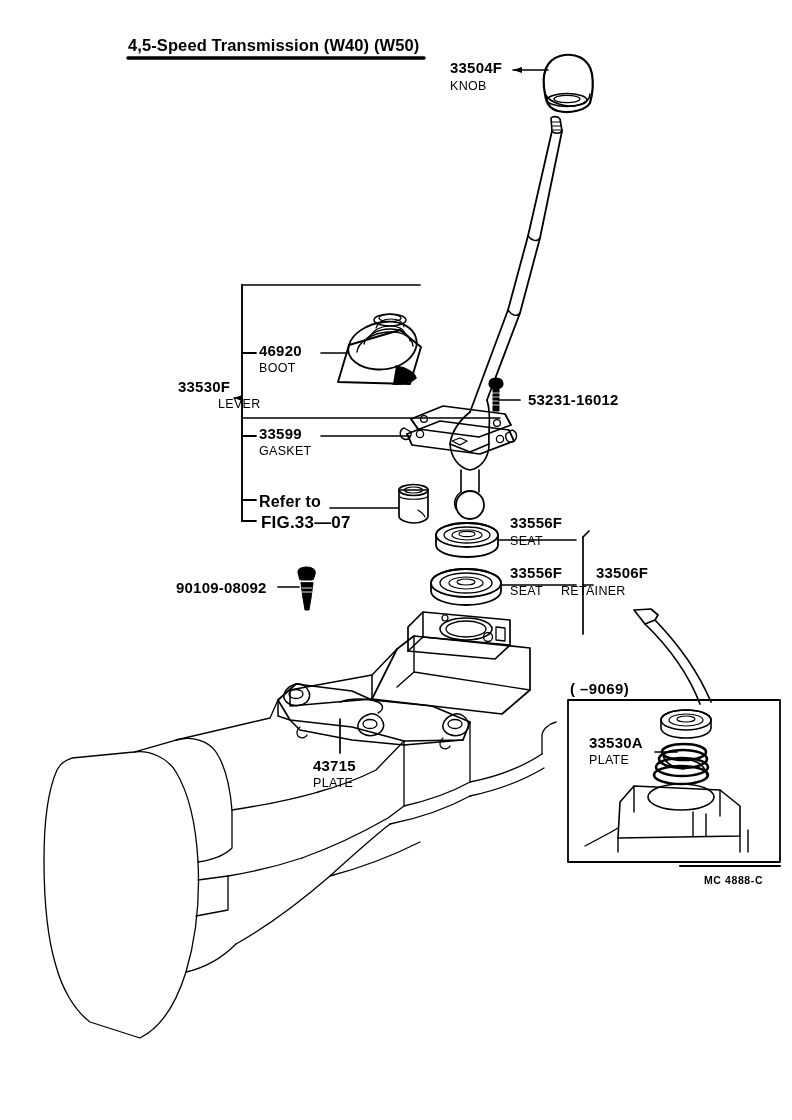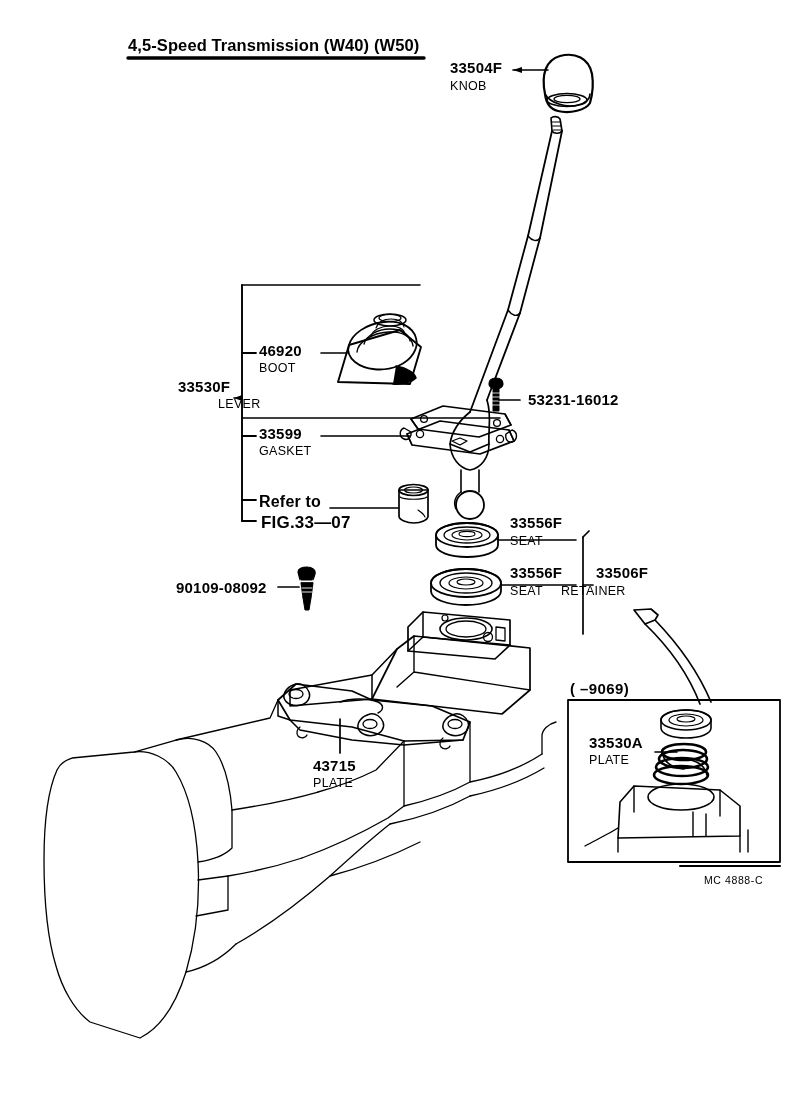--- a/index.html
+++ b/index.html
@@ -4,21 +4,21 @@
 <style>
   html,body{margin:0;padding:0;background:#ffffff;}
   body{width:792px;height:1120px;position:relative;overflow:hidden;
        font-family:"Liberation Sans",sans-serif;color:#000;}
   .page{position:absolute;inset:0;}
   svg.art{position:absolute;left:0;top:0;width:792px;height:1120px;}
   .lbl{position:absolute;line-height:1.0;white-space:pre;}
   .num{font-size:15px;font-weight:bold;letter-spacing:.2px;}
   .sub{font-size:12.5px;font-weight:normal;letter-spacing:.3px;}
   .title{position:absolute;font-size:16.5px;font-weight:bold;letter-spacing:.1px;}
-  .foot{position:absolute;font-size:10.5px;font-weight:normal;letter-spacing:.6px;}
+  .foot{position:absolute;font-size:10.5px;font-weight:bold;letter-spacing:.6px;}
   .rng{position:absolute;font-size:15px;font-weight:bold;letter-spacing:.4px;}
 </style>
 </head>
 <body>
 
 <div class="page">
 
   <svg class="art" viewBox="0 0 792 1120">
     <g fill="none" stroke="#000" stroke-width="1.6" stroke-linejoin="round" stroke-linecap="round">
 

